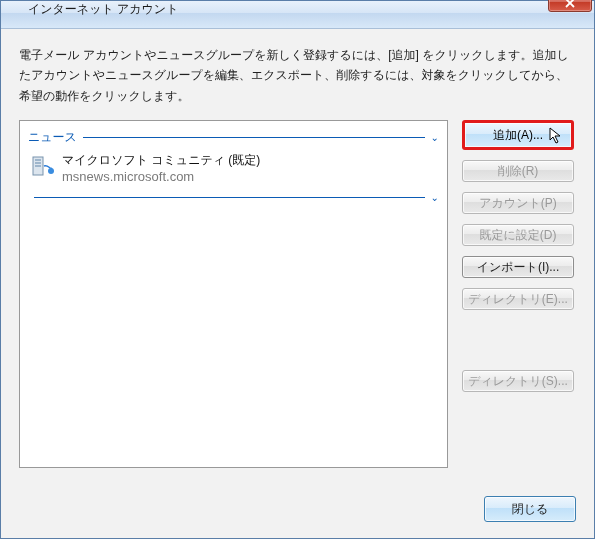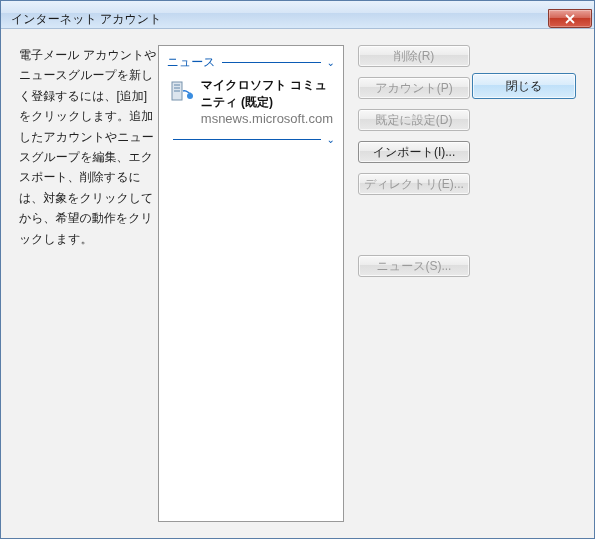--- a/index.html
+++ b/index.html
@@ -9,39 +9,39 @@
   width: 595px; height: 539px;
   border: 1px solid #5a7ea8;
   background: #fff;
   display: flex; flex-direction: column;
 }
 
 .titlebar {
   height: 28px;
   background: linear-gradient(to bottom, #e8f1fb 0%, #d6e5f6 45%, #c3d8f0 46%, #d8e8f8 100%);
   border-bottom: 1px solid #a9bfd8;
-  display: flex; align-items: flex-end;
-  padding: 0 2px 0 10px;
+  display: flex; align-items: flex-start;
+  padding: 0 2px 0 27px;
   position: relative;
 }
 .titlebar .title { color: #1a1a1a; font-size: 12px; flex: 1; }
 .close-btn {
   width: 44px; height: 19px;
   background: linear-gradient(to bottom, #e9a198 0%, #d5695b 45%, #c33a26 46%, #d75b49 100%);
   border: 1px solid #8b3a2f;
   border-radius: 0 0 3px 3px;
   display: flex; align-items: center; justify-content: center;
   margin-top: -8px;
   box-shadow: inset 0 0 0 1px rgba(255,255,255,0.3);
 }
 .close-btn svg { width: 12px; height: 10px; }
 
 .body {
   flex: 1; padding: 16px 18px 16px 18px;
-  display: flex; flex-direction: row;
+  display: flex; flex-direction: column;
   background: #f2f2f2;
 }
 
 .instruction {
   color: #222; line-height: 1.7; font-size: 12px;
   margin-bottom: 14px;
 }
 
 .main-row {
   flex: 1; display: flex; gap: 14px;
@@ -68,21 +68,21 @@
 }
 .section-header .chev { color: #0b5bb5; font-size: 10px; }
 
 .account-item {
   display: flex; align-items: flex-start;
   padding: 4px 2px 6px 2px; gap: 8px;
 }
 .account-icon {
   width: 24px; height: 24px; flex-shrink: 0; margin-top: 2px;
 }
-.account-text .name { color: #111; font-size: 12px; font-weight: bold; }
+.account-text .name { color: #111; font-size: 12px; }
 .account-text .sub { color: #7a7a7a; font-size: 13px; }
 
 .btn-col {
   width: 114px;
   display: flex; flex-direction: column; gap: 10px;
 }
 .btn-col .spacer { height: 40px; }
 
 .btn {
   width: 112px; height: 22px;
@@ -112,21 +112,21 @@
   position: absolute; right: 6px; bottom: 2px;
   width: 16px; height: 18px; pointer-events: none;
 }
 
 .footer {
   display: flex; justify-content: flex-end;
   padding-top: 18px;
   margin-top: 10px;
 }
 .footer .btn {
-  width: 104px; height: 26px;
+  width: 92px; height: 26px;
   background: linear-gradient(to bottom, #eef6fd 0%, #d9ecfb 45%, #bfe0f9 46%, #d6ecfb 100%);
   border: 1px solid #3c7fb1;
 }
 </style>
 </head>
 <body>
 
 <div class="window">
 
   <div class="titlebar">
@@ -168,27 +168,33 @@
         </div>
 
         <div class="section-header">
           <span class="line"></span>
           <span class="chev">⌄</span>
         </div>
 
       </div>
 
       <div class="btn-col">
+        <button class="btn highlight">
+          <span>追加(A)...</span>
+          <svg class="cursor" viewBox="0 0 16 18">
+            <path d="M1 1 L1 13 L4 10 L7 16 L9 15 L6 9 L11 9 Z" fill="#fff" stroke="#000" stroke-width="1"></path>
+          </svg>
+        </button>
         <button class="btn" disabled="">削除(R)</button>
         <button class="btn" disabled="">アカウント(P)</button>
         <button class="btn" disabled="">既定に設定(D)</button>
         <button class="btn">インポート(I)...</button>
         <button class="btn" disabled="">ディレクトリ(E)...</button>
         <div class="spacer"></div>
-        <button class="btn" disabled="">ニュース(S)...</button>
+        <button class="btn" disabled="">ディレクトリ(S)...</button>
       </div>
 
     </div>
 
     <div class="footer">
       <button class="btn">閉じる</button>
     </div>
 
   </div>
 

